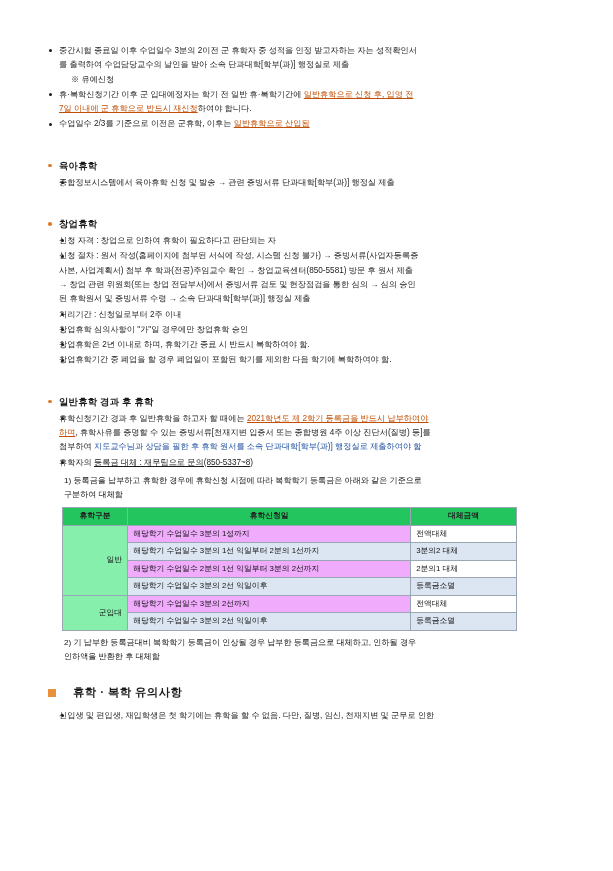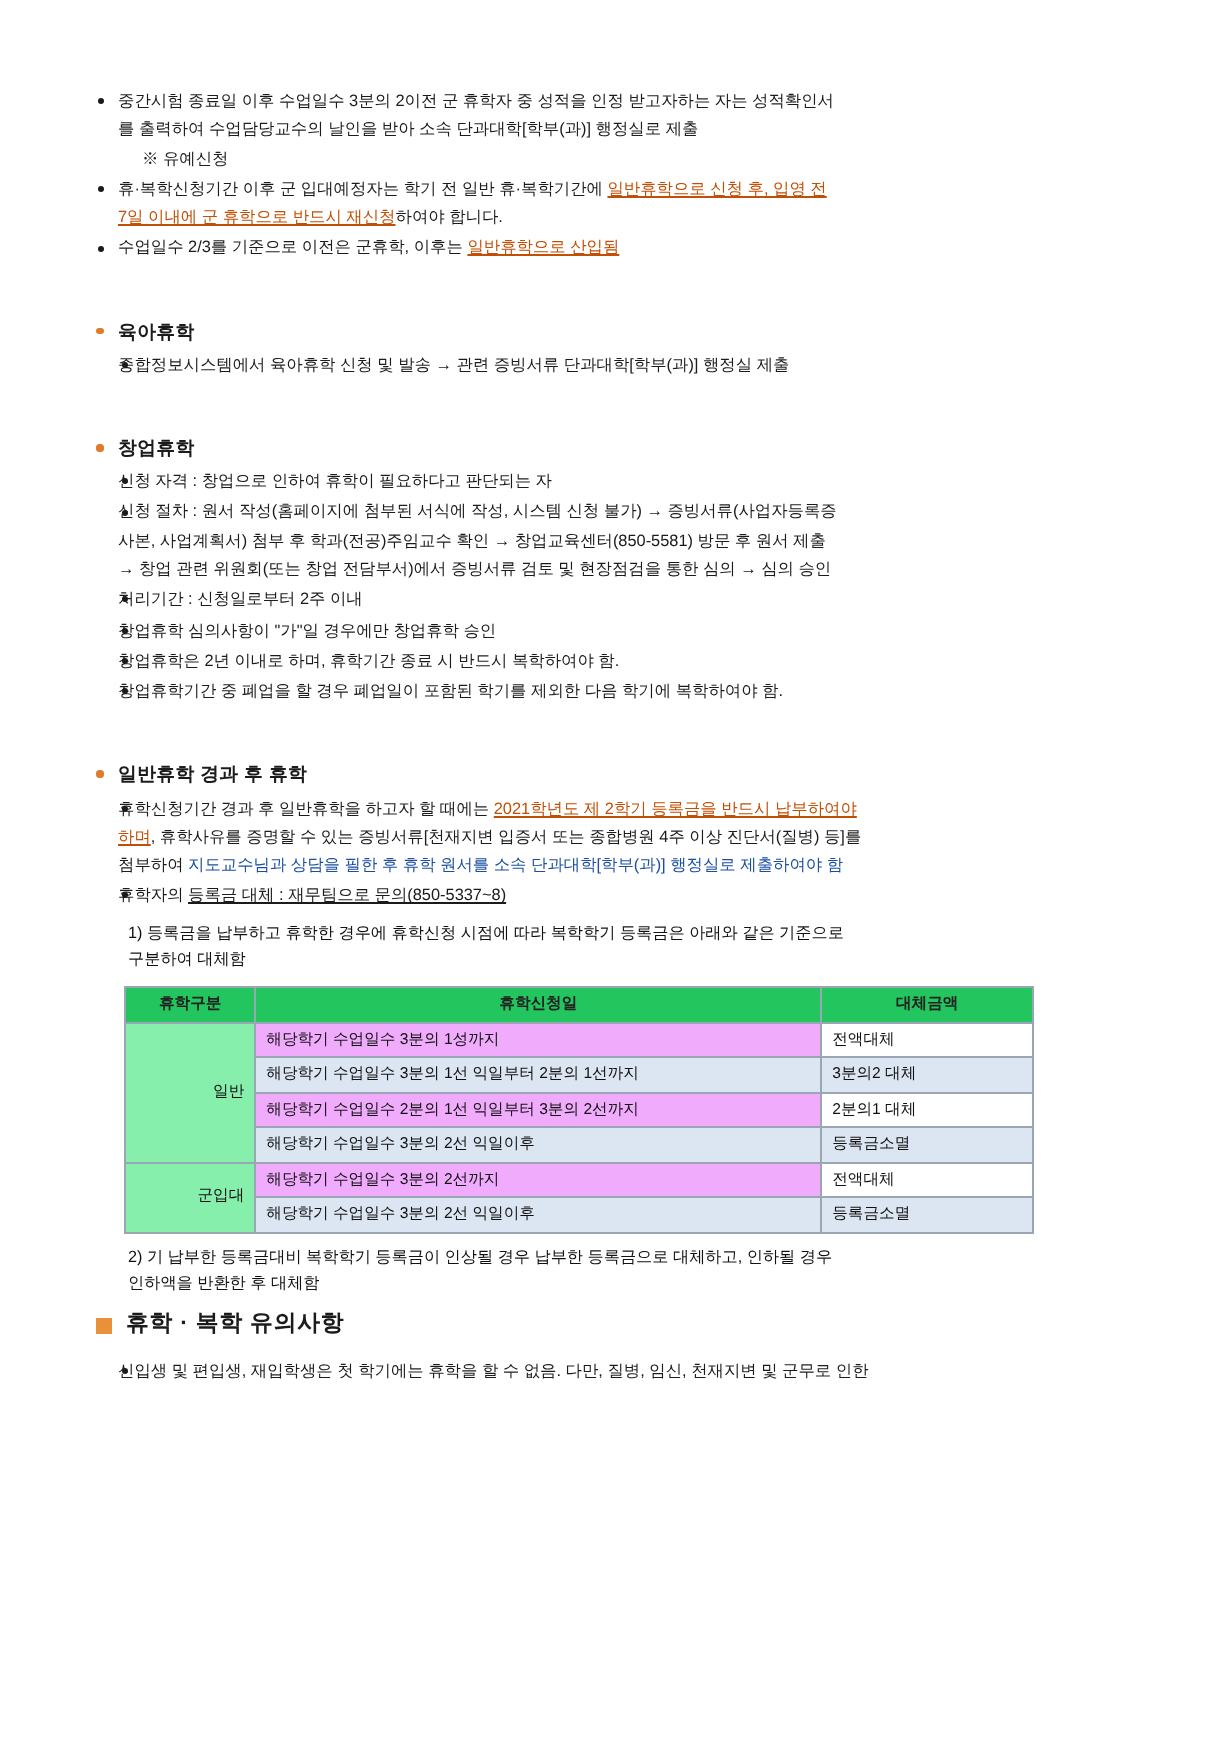--- a/index.html
+++ b/index.html
@@ -58,22 +58,22 @@
   .sub-note { padding-left: 12px; }
 
   .u { text-decoration: underline; }
   .ul-orange { color: #c24f05; text-decoration: underline; }
   .blue-u { color: #1c4fa1; }
 
   
   .sec-title {
     display: flex;
     align-items: center;
-    gap: 7px;
-    margin: 4px 0 6px 0;
+    gap: 17px;
+    margin: 20px 0 6px 0;
     font-size: 11.4px;
     font-weight: bold;
     color: #1b1b1b;
     letter-spacing: .4px;
   }
   .sq {
     width: 8px; height: 8px;
     background: #e8913a;
     display: inline-block;
     flex: 0 0 auto;
@@ -160,20 +160,21 @@
       </li>
       <li class="lvl2 indent-1">
         <span class="bdot" style="left:13px"></span>
         <div>신청 자격 : 창업으로 인하여 휴학이 필요하다고 판단되는 자</div>
       </li>
       <li class="lvl2 indent-1">
         <span class="bdot" style="left:13px"></span>
         <div>신청 절차 : 원서 작성(홈페이지에 첨부된 서식에 작성, 시스템 신청 불가) → 증빙서류(사업자등록증</div>
         <div>사본, 사업계획서) 첨부 후 학과(전공)주임교수 확인 → 창업교육센터(850-5581) 방문 후 원서 제출</div>
         <div>→ 창업 관련 위원회(또는 창업 전담부서)에서 증빙서류 검토 및 현장점검을 통한 심의 → 심의 승인</div>
+        <div>된 휴학원서 및 증빙서류 수령 → 소속 단과대학[학부(과)] 행정실 제출</div>
       </li>
       <li class="lvl2 indent-1">
         <span class="bdot" style="left:13px"></span>
         <div>처리기간 : 신청일로부터 2주 이내</div>
       </li>
       <li class="lvl2 indent-1">
         <span class="bdot" style="left:13px"></span>
         <div>창업휴학 심의사항이 "가"일 경우에만 창업휴학 승인</div>
       </li>
       <li class="lvl2 indent-1">

